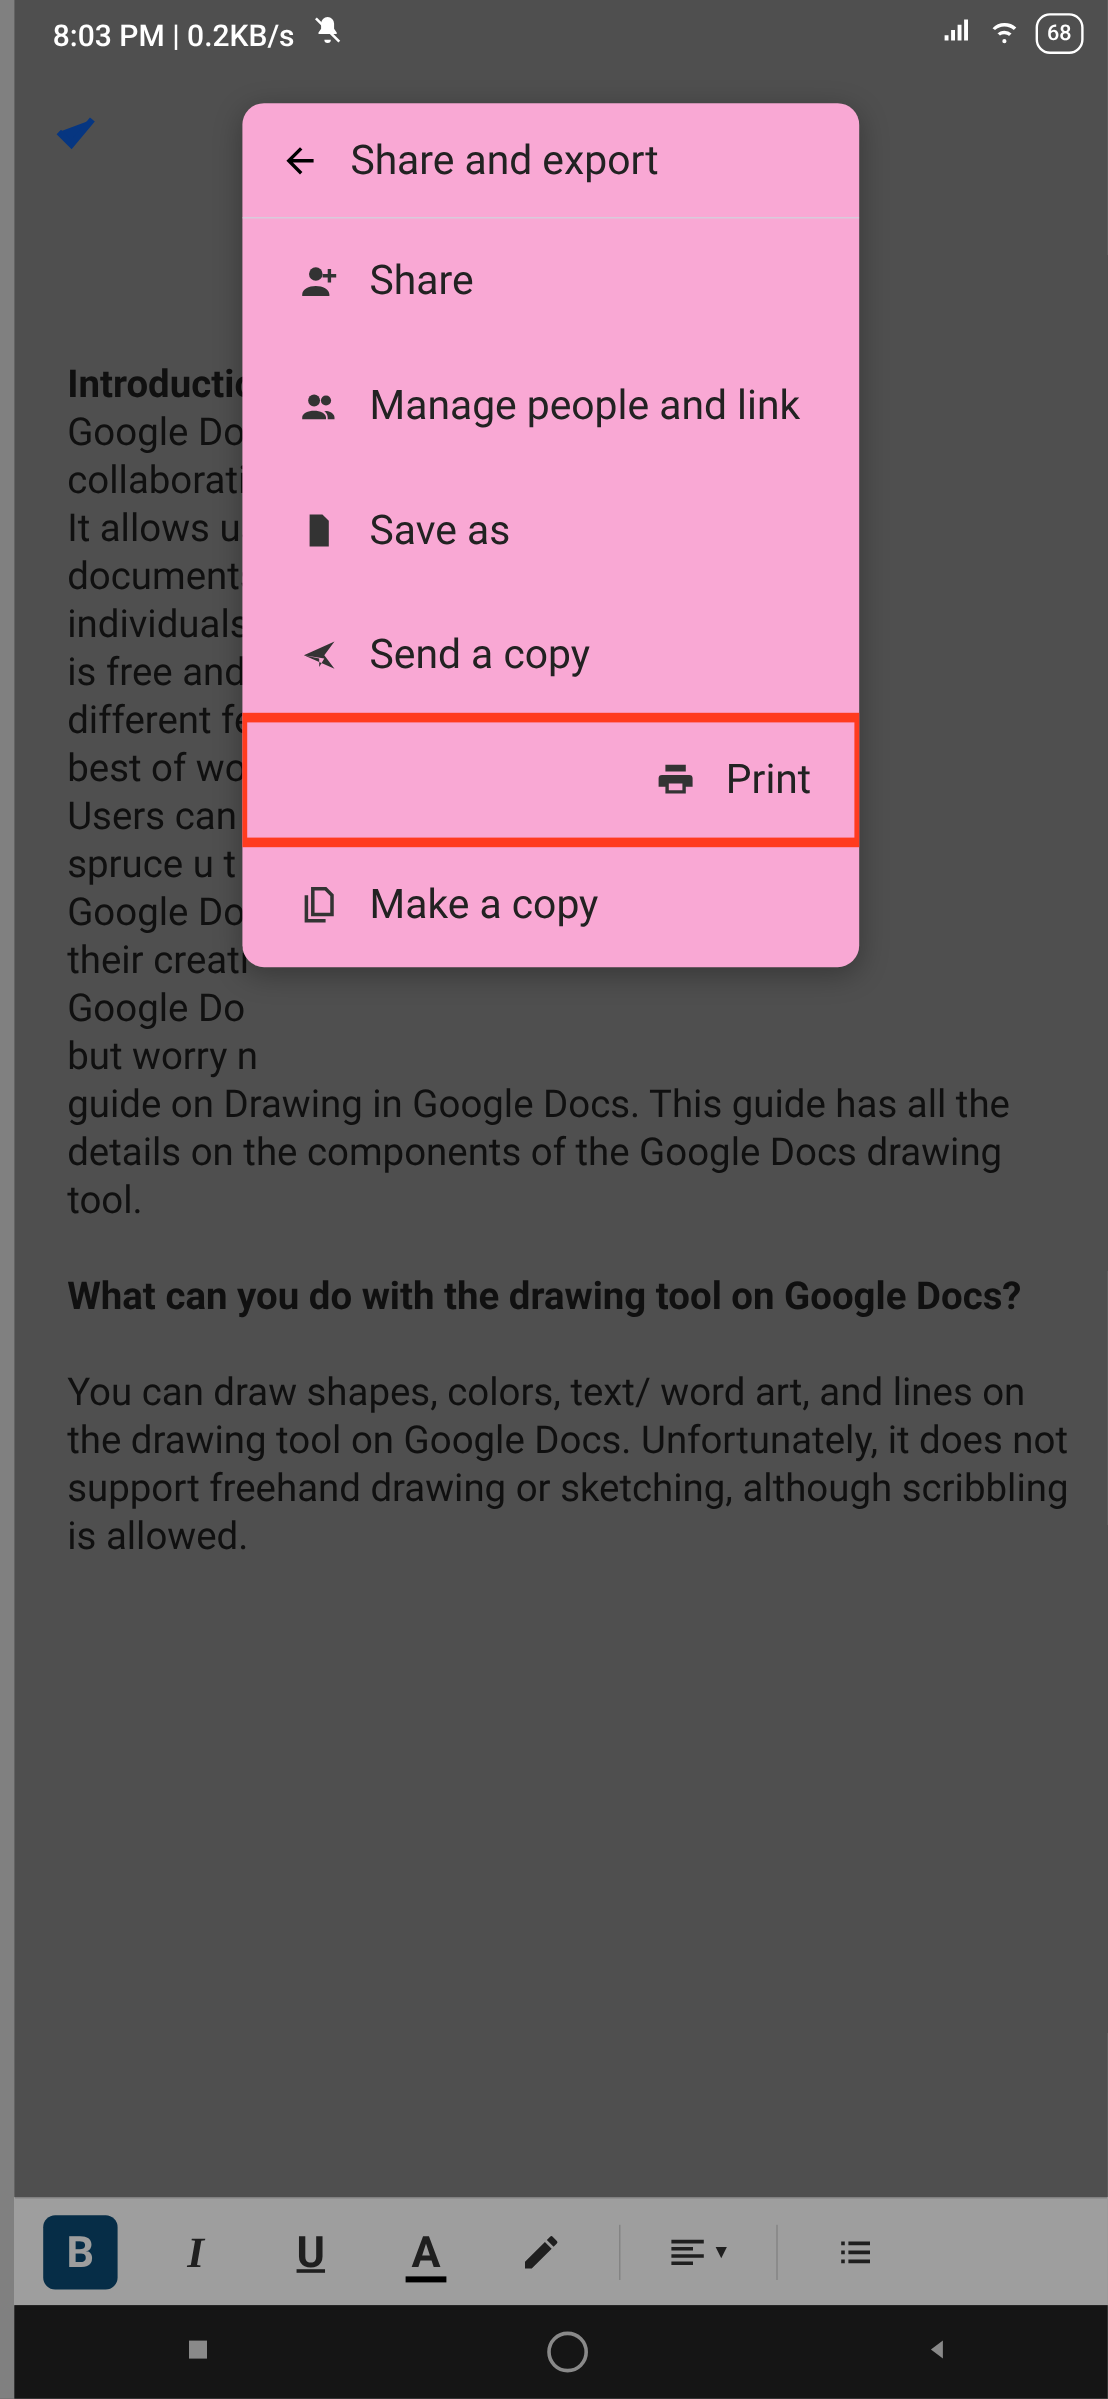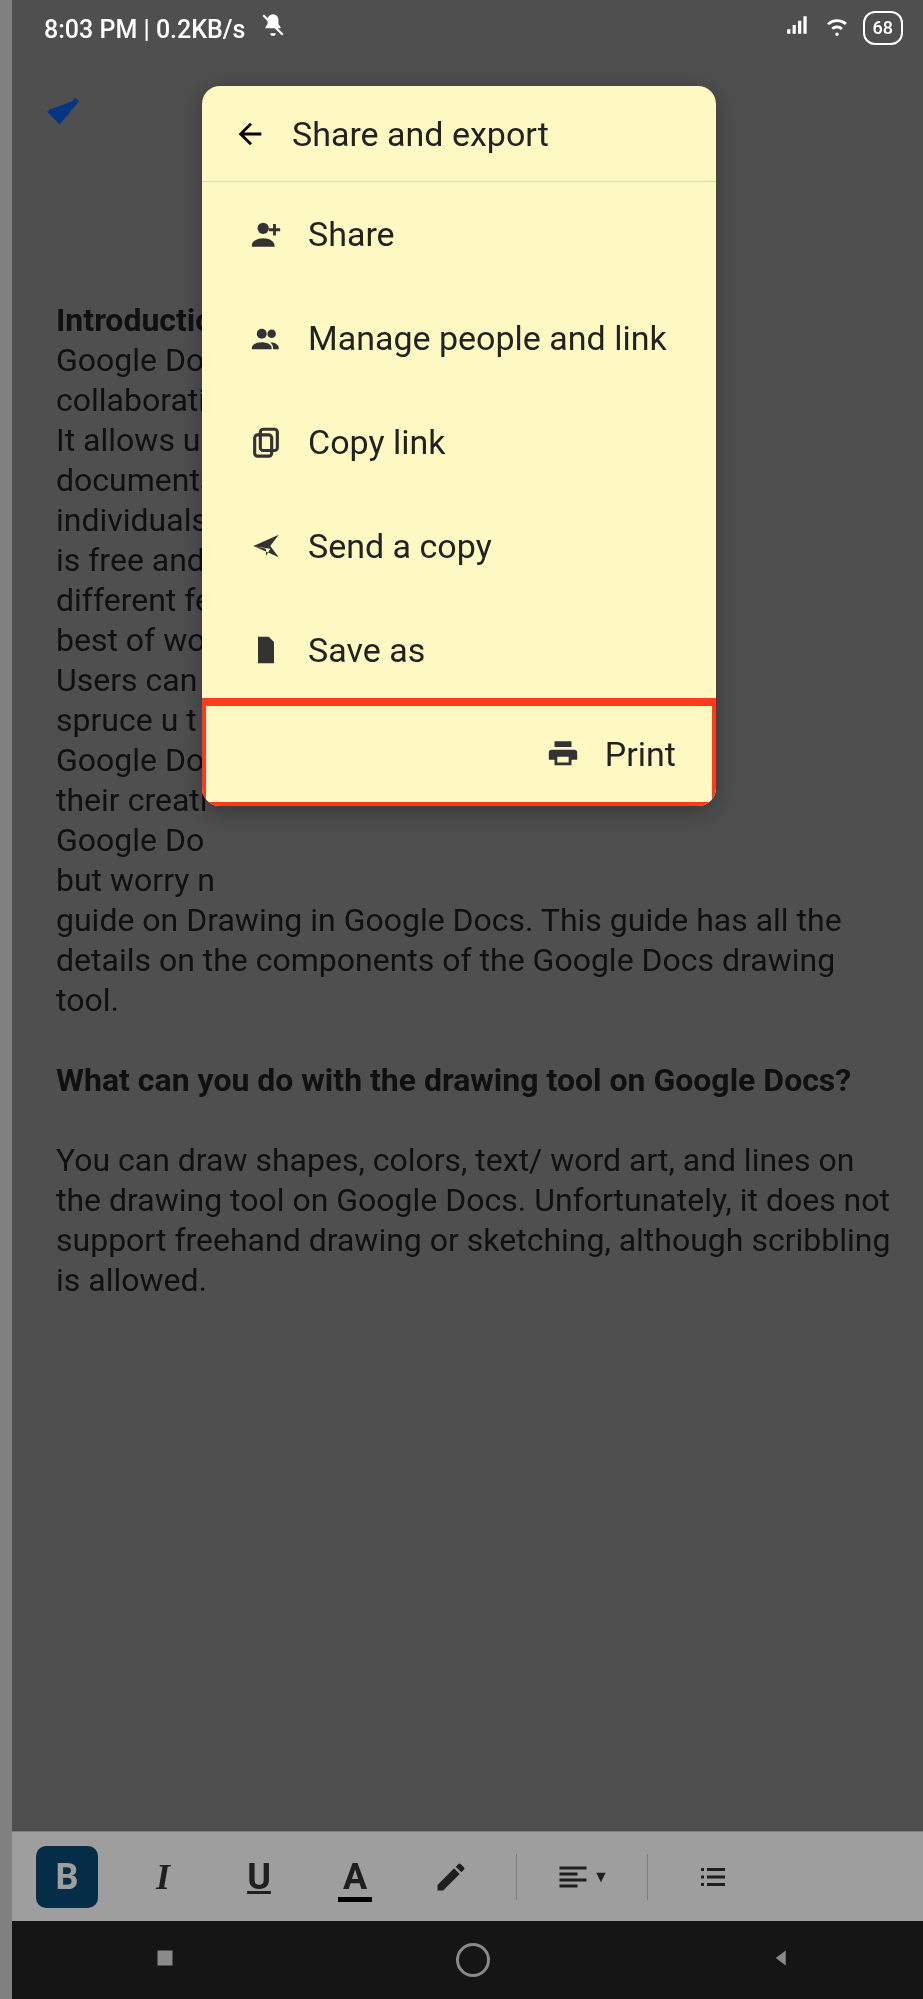--- a/index.html
+++ b/index.html
@@ -28,21 +28,21 @@
   .tbtn .under { text-decoration: underline; }
   .tbtn svg { width: 36px; height: 36px; }
   .sep { width: 1px; height: 46px; background: #ccc; }
 
   
   .navbar { position: absolute; left:0; right:0; bottom:0; height: 78px; background: #222; display:flex; align-items:center; justify-content:space-around; }
   .navbar svg { width: 30px; height: 30px; fill: #ddd; }
   .navbar .circ { width:34px; height:34px; border:3px solid #ddd; border-radius:50%; }
 
   
-  .menu { position: absolute; top: 86px; left: 190px; width: 514px; background: #fef9c3; border-radius: 18px; box-shadow: 0 6px 24px rgba(0,0,0,.3); z-index: 30; overflow: hidden; }
+  .menu { position: absolute; top: 86px; left: 190px; width: 514px; background: #f9a8d4; border-radius: 18px; box-shadow: 0 6px 24px rgba(0,0,0,.3); z-index: 30; overflow: hidden; }
   .menu-header { display:flex; align-items:center; height: 96px; padding: 0 24px; border-bottom: 1px solid #d0d4dc; }
   .menu-header .back { width:48px; display:flex; justify-content:center; }
   .menu-title { font-size: 34px; color:#222; margin-left: 18px; font-weight:400; }
   .menu-item { display:flex; align-items:center; min-height: 104px; padding: 14px 40px; }
   .menu-item .icon { width:48px; display:flex; justify-content:center; color:#333; }
   .menu-item .label { font-size: 34px; color:#222; margin-left: 18px; line-height: 40px; }
   .menu-item.highlight { outline: 8px solid #ff3b1f; outline-offset: -4px; justify-content: flex-end; }
 
   
   body::before { content:""; position:fixed; inset:0; background:#808080; z-index:-1; }
@@ -184,54 +184,54 @@
       <span class="icon">
         <svg width="34" height="34" viewBox="0 0 24 24">
                 <circle cx="9" cy="9" r="3.5"></circle>
                 <circle cx="16" cy="9" r="3"></circle>
                 <path d="M2 19c0-2.5 3.5-4 7-4s7 1.5 7 4v1H2v-1zm14.5-3.8c2 .4 4.5 1.5 4.5 3.8v1h-4v-1c0-1.5-.7-2.8-2-3.7l1.5-.1z"></path>
               </svg>
       </span>
       <span class="label">Manage people and link</span>
     </div>
 
-    <div class="menu-item">
-      <span class="icon">
-        <svg width="34" height="34" viewBox="0 0 24 24">
-                <rect x="8" y="3" width="12" height="15" rx="2" fill="none" stroke="#333" stroke-width="2.2"></rect>
-                <rect x="4" y="7" width="12" height="15" rx="2" fill="none" stroke="#333" stroke-width="2.2"></rect>
-              </svg>
-      </span>
-      <span class="label">Copy link</span>
-    </div>
-
-    <div class="menu-item">
-      <span class="icon">
-        <svg width="34" height="34" viewBox="0 0 24 24">
-                <path d="M3 12l18-8-6 8 6 8-18-8zm0 0l9 2v5l3-5"></path>
-              </svg>
-      </span>
-      <span class="label">Send a copy</span>
-    </div>
 
     <div class="menu-item">
       <span class="icon">
         <svg width="32" height="32" viewBox="0 0 24 24">
                 <path d="M6 2h8l4 4v16H6V2z"></path>
               </svg>
       </span>
       <span class="label">Save as</span>
     </div>
 
+    <div class="menu-item">
+      <span class="icon">
+        <svg width="34" height="34" viewBox="0 0 24 24">
+                <path d="M3 12l18-8-6 8 6 8-18-8zm0 0l9 2v5l3-5"></path>
+              </svg>
+      </span>
+      <span class="label">Send a copy</span>
+    </div>
+
     <div class="menu-item highlight">
       <span class="icon">
         <svg width="34" height="34" viewBox="0 0 24 24">
                 <path d="M6 3h12v4H6V3zm-2 6h16a2 2 0 012 2v5h-4v4H6v-4H2v-5a2 2 0 012-2zm4 9h8v-4H8v4z"></path>
               </svg>
       </span>
       <span class="label">Print</span>
     </div>
 
+    <div class="menu-item">
+      <span class="icon">
+        <svg width="32" height="32" viewBox="0 0 24 24">
+                <path d="M8 2h8l4 4v12H8V2z" fill="none" stroke="#333" stroke-width="2.2"></path>
+                <path d="M4 6v16h12" fill="none" stroke="#333" stroke-width="2.2"></path>
+              </svg>
+      </span>
+      <span class="label">Make a copy</span>
+    </div>
   </div>
 
 </div>
 </div>
 </div>
 
 </body></html>

